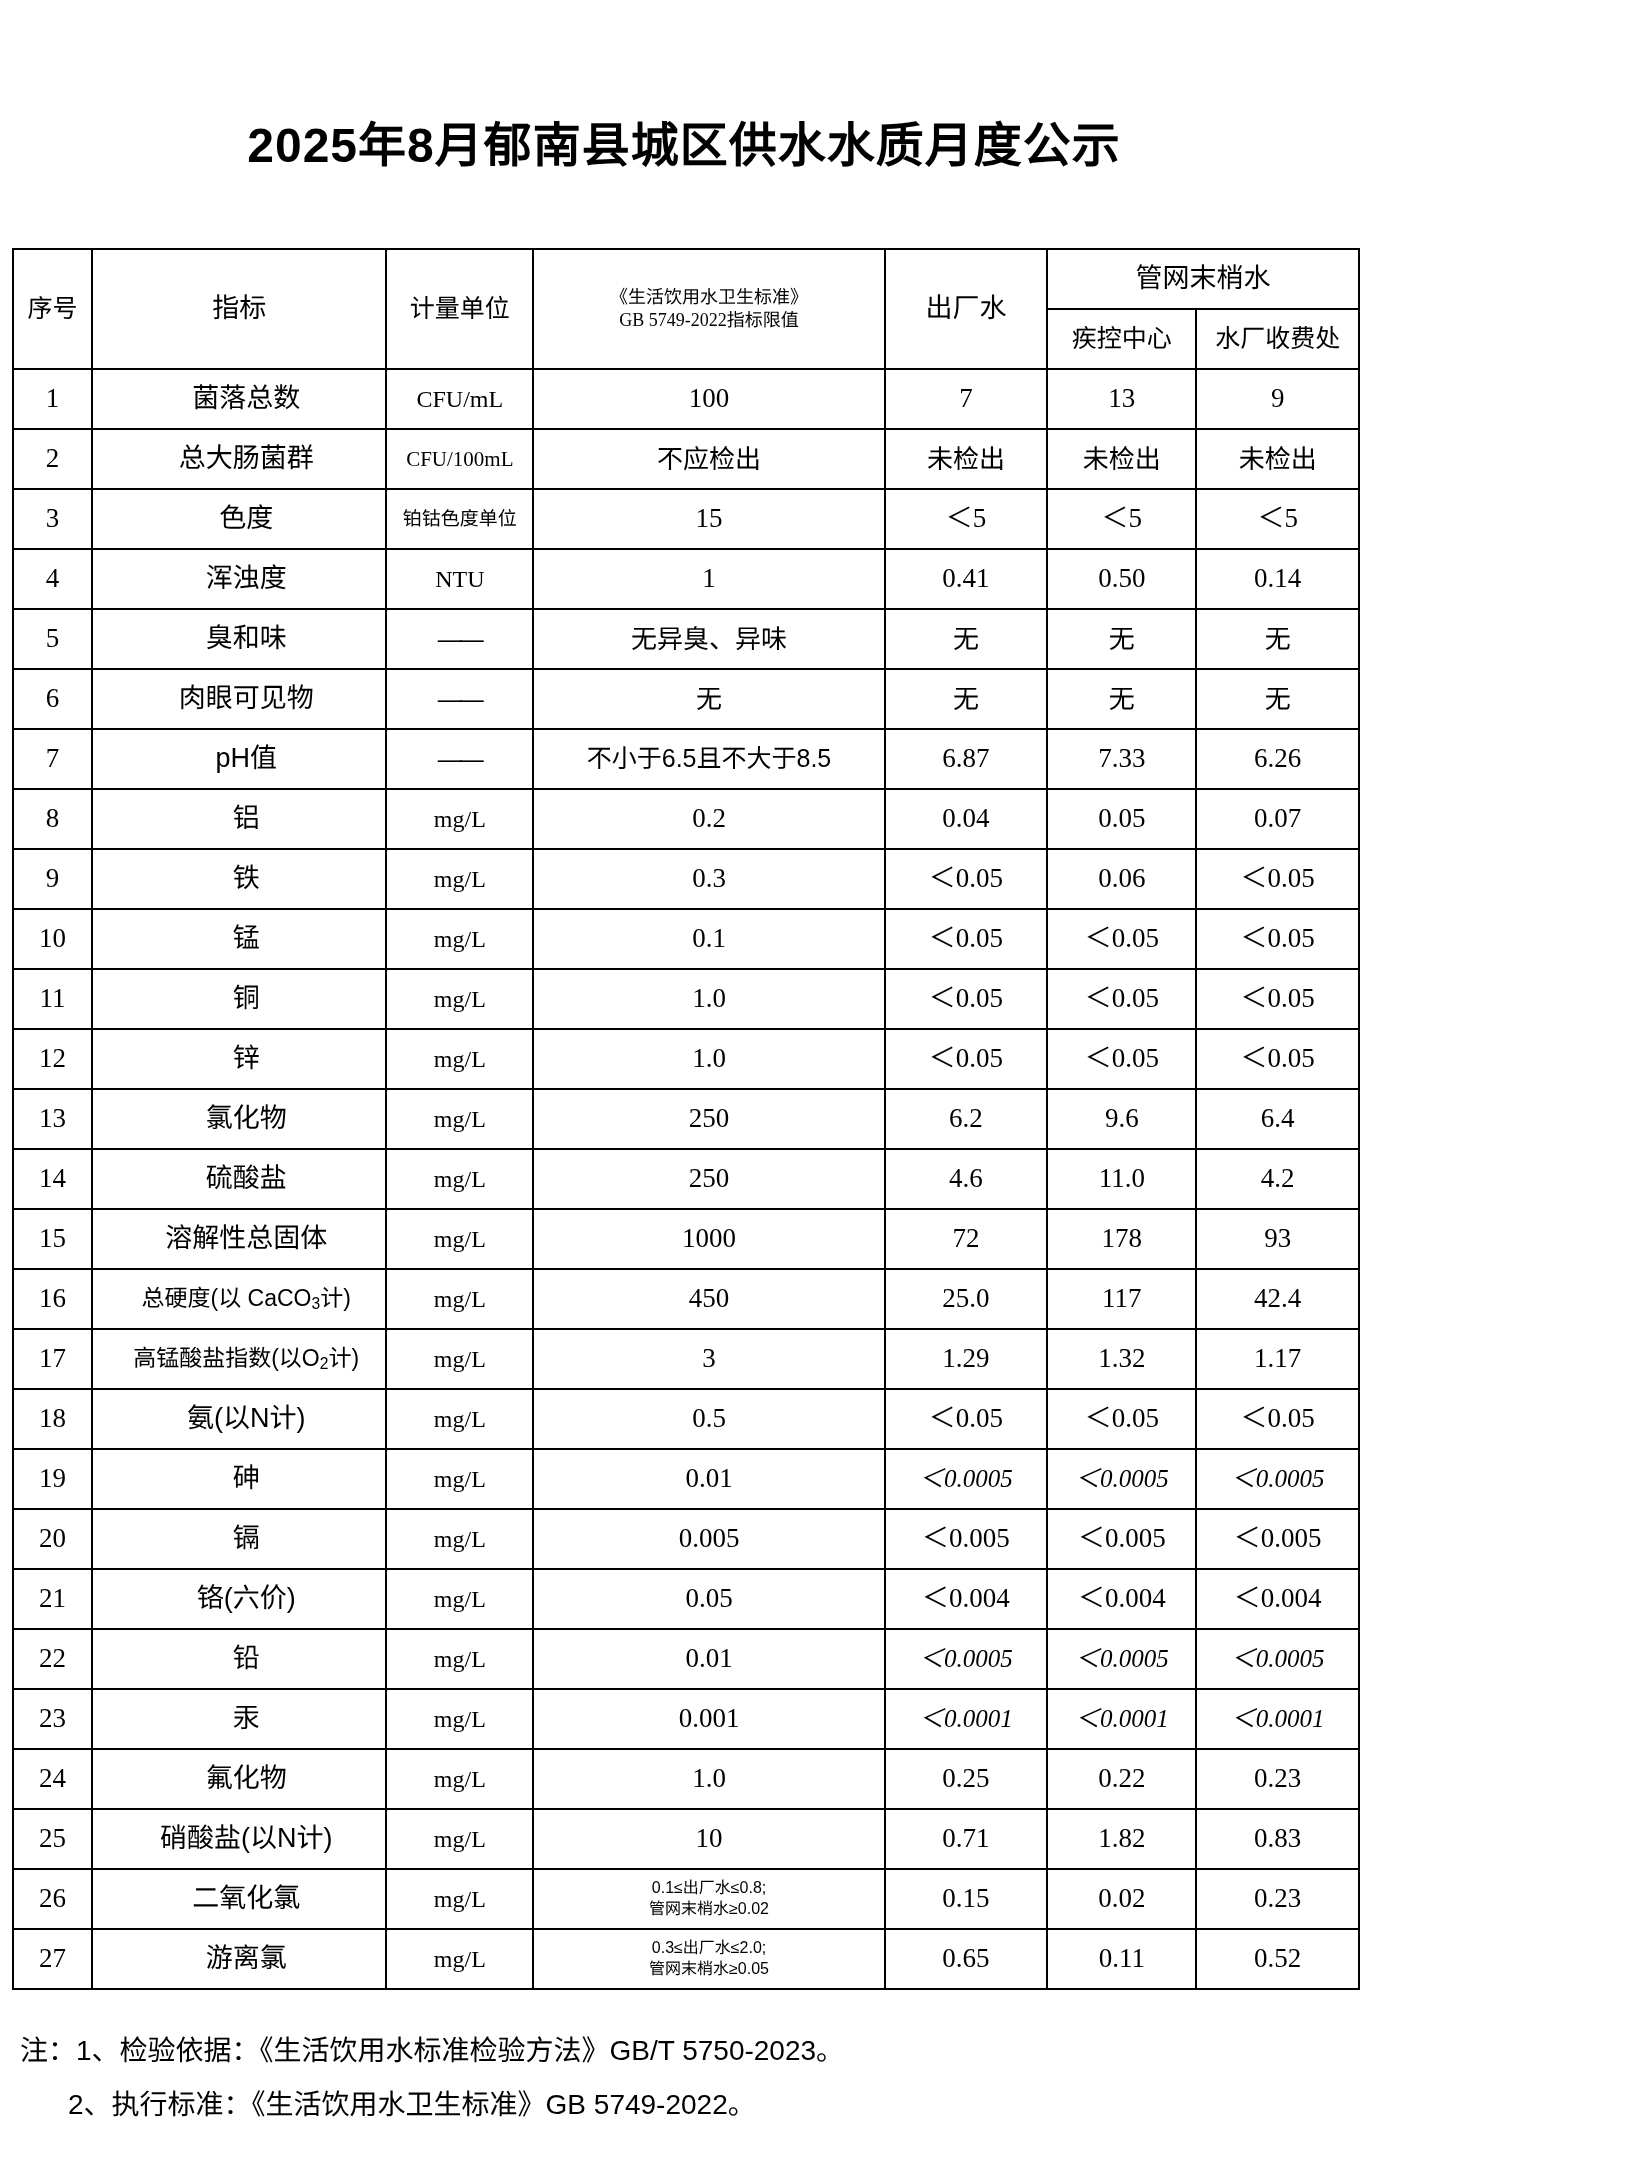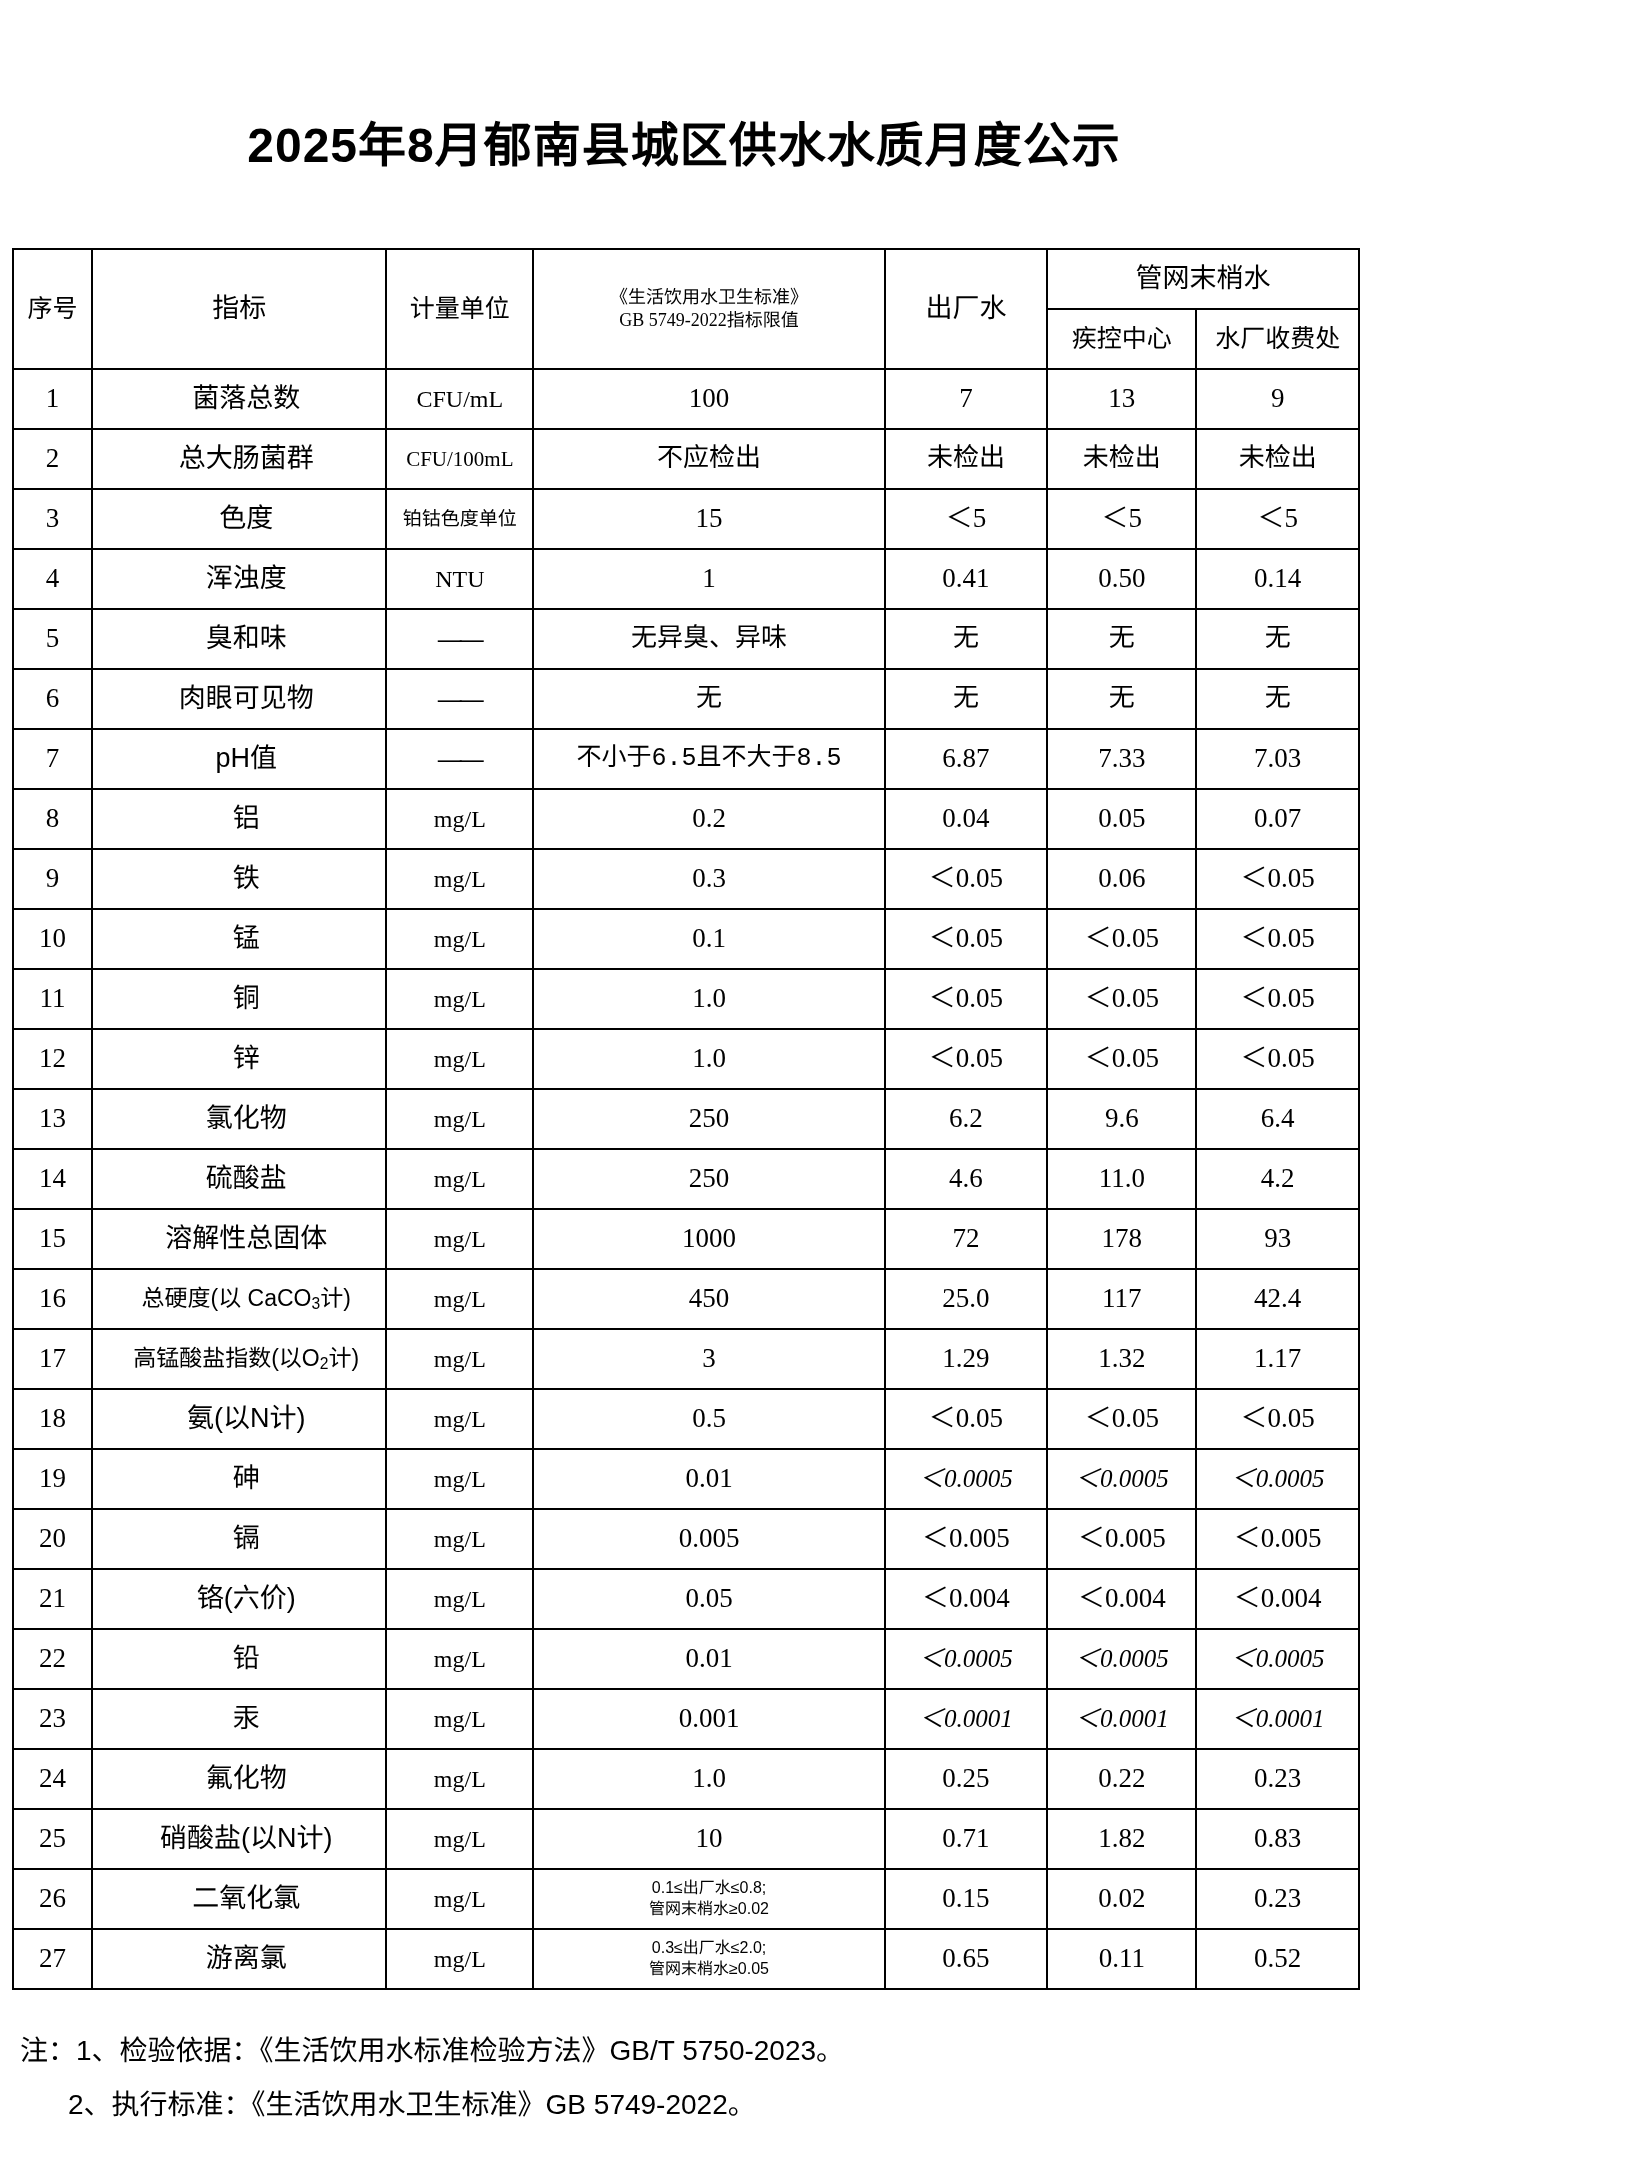--- a/index.html
+++ b/index.html
@@ -92,21 +92,21 @@
   .cell-unit.dash {
     font-family: "Liberation Sans", "DejaVu Sans", sans-serif;
     font-size: 24px;
     letter-spacing: -2px;
   }
   .cell-val {
     font-family: "Liberation Serif", serif;
     font-size: 27px;
   }
   .cell-val.cn {
-    font-family: Liberation Mono, monospace;
+    font-family: Liberation Sans, sans-serif;
     font-size: 26px;
   }
   .cell-val.tiny {
     font-family: "Liberation Sans", "DejaVu Sans", sans-serif;
     font-size: 16px;
     line-height: 1.3;
   }
   .cell-val.narrow {
     font-size: 25px;
     font-style: italic;
@@ -235,21 +235,21 @@
             <td class="cell-val cn">无</td>
             <td class="cell-val cn">无</td>
           </tr>
           <tr>
             <td class="cell-idx">7</td>
             <td class="cell-ind">pH值</td>
             <td class="cell-unit dash">——</td>
             <td class="cell-val cn" style="font-size: 25px;">不小于6.5且不大于8.5</td>
             <td class="cell-val">6.87</td>
             <td class="cell-val">7.33</td>
-            <td class="cell-val">7.03</td>
+            <td class="cell-val">6.26</td>
           </tr>
           <tr>
             <td class="cell-idx">8</td>
             <td class="cell-ind">铝</td>
             <td class="cell-unit">mg/L</td>
             <td class="cell-val">0.2</td>
             <td class="cell-val">0.04</td>
             <td class="cell-val">0.05</td>
             <td class="cell-val">0.07</td>
           </tr>

